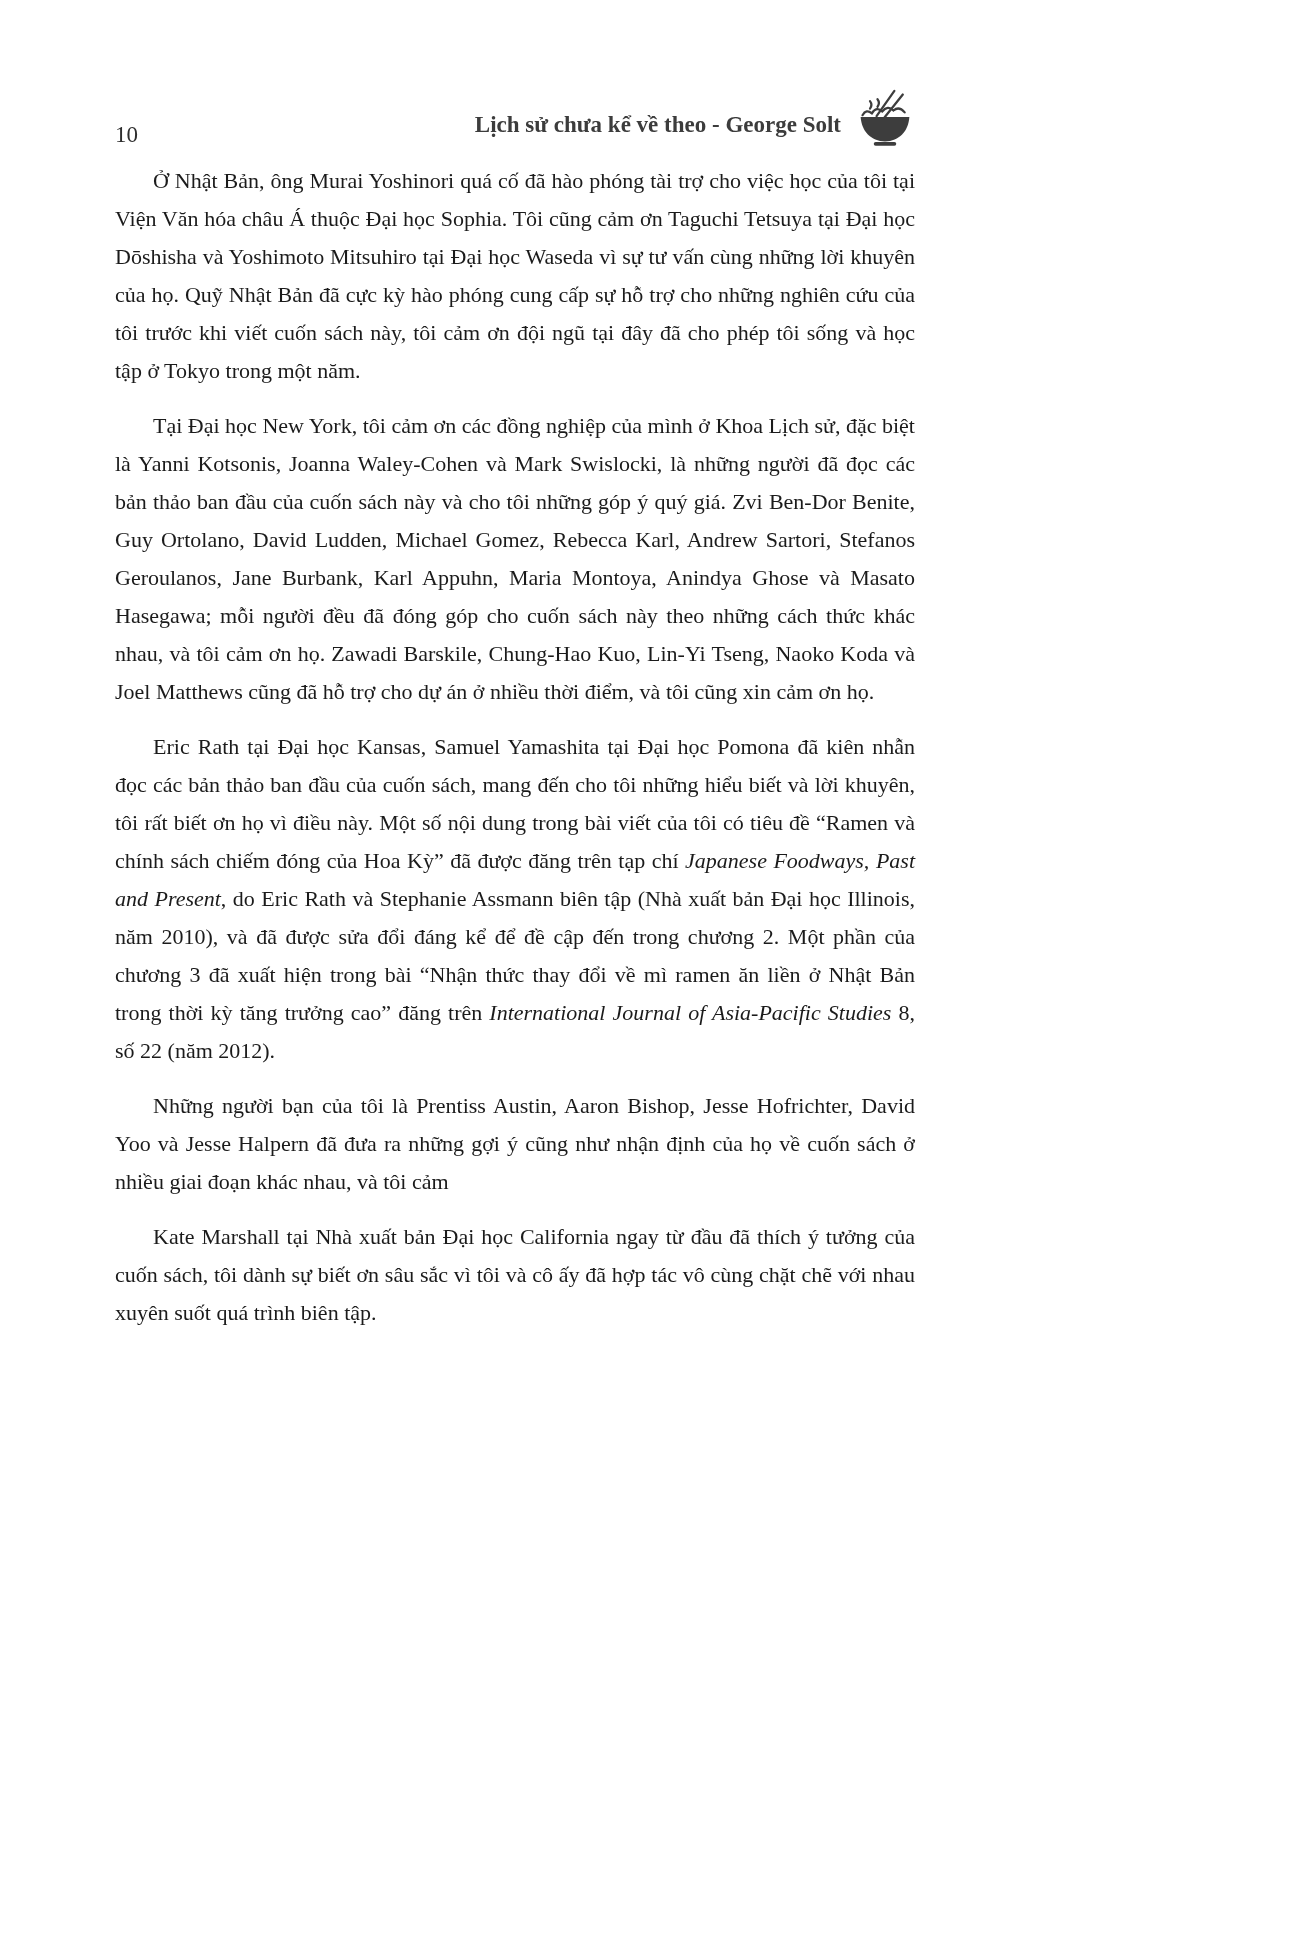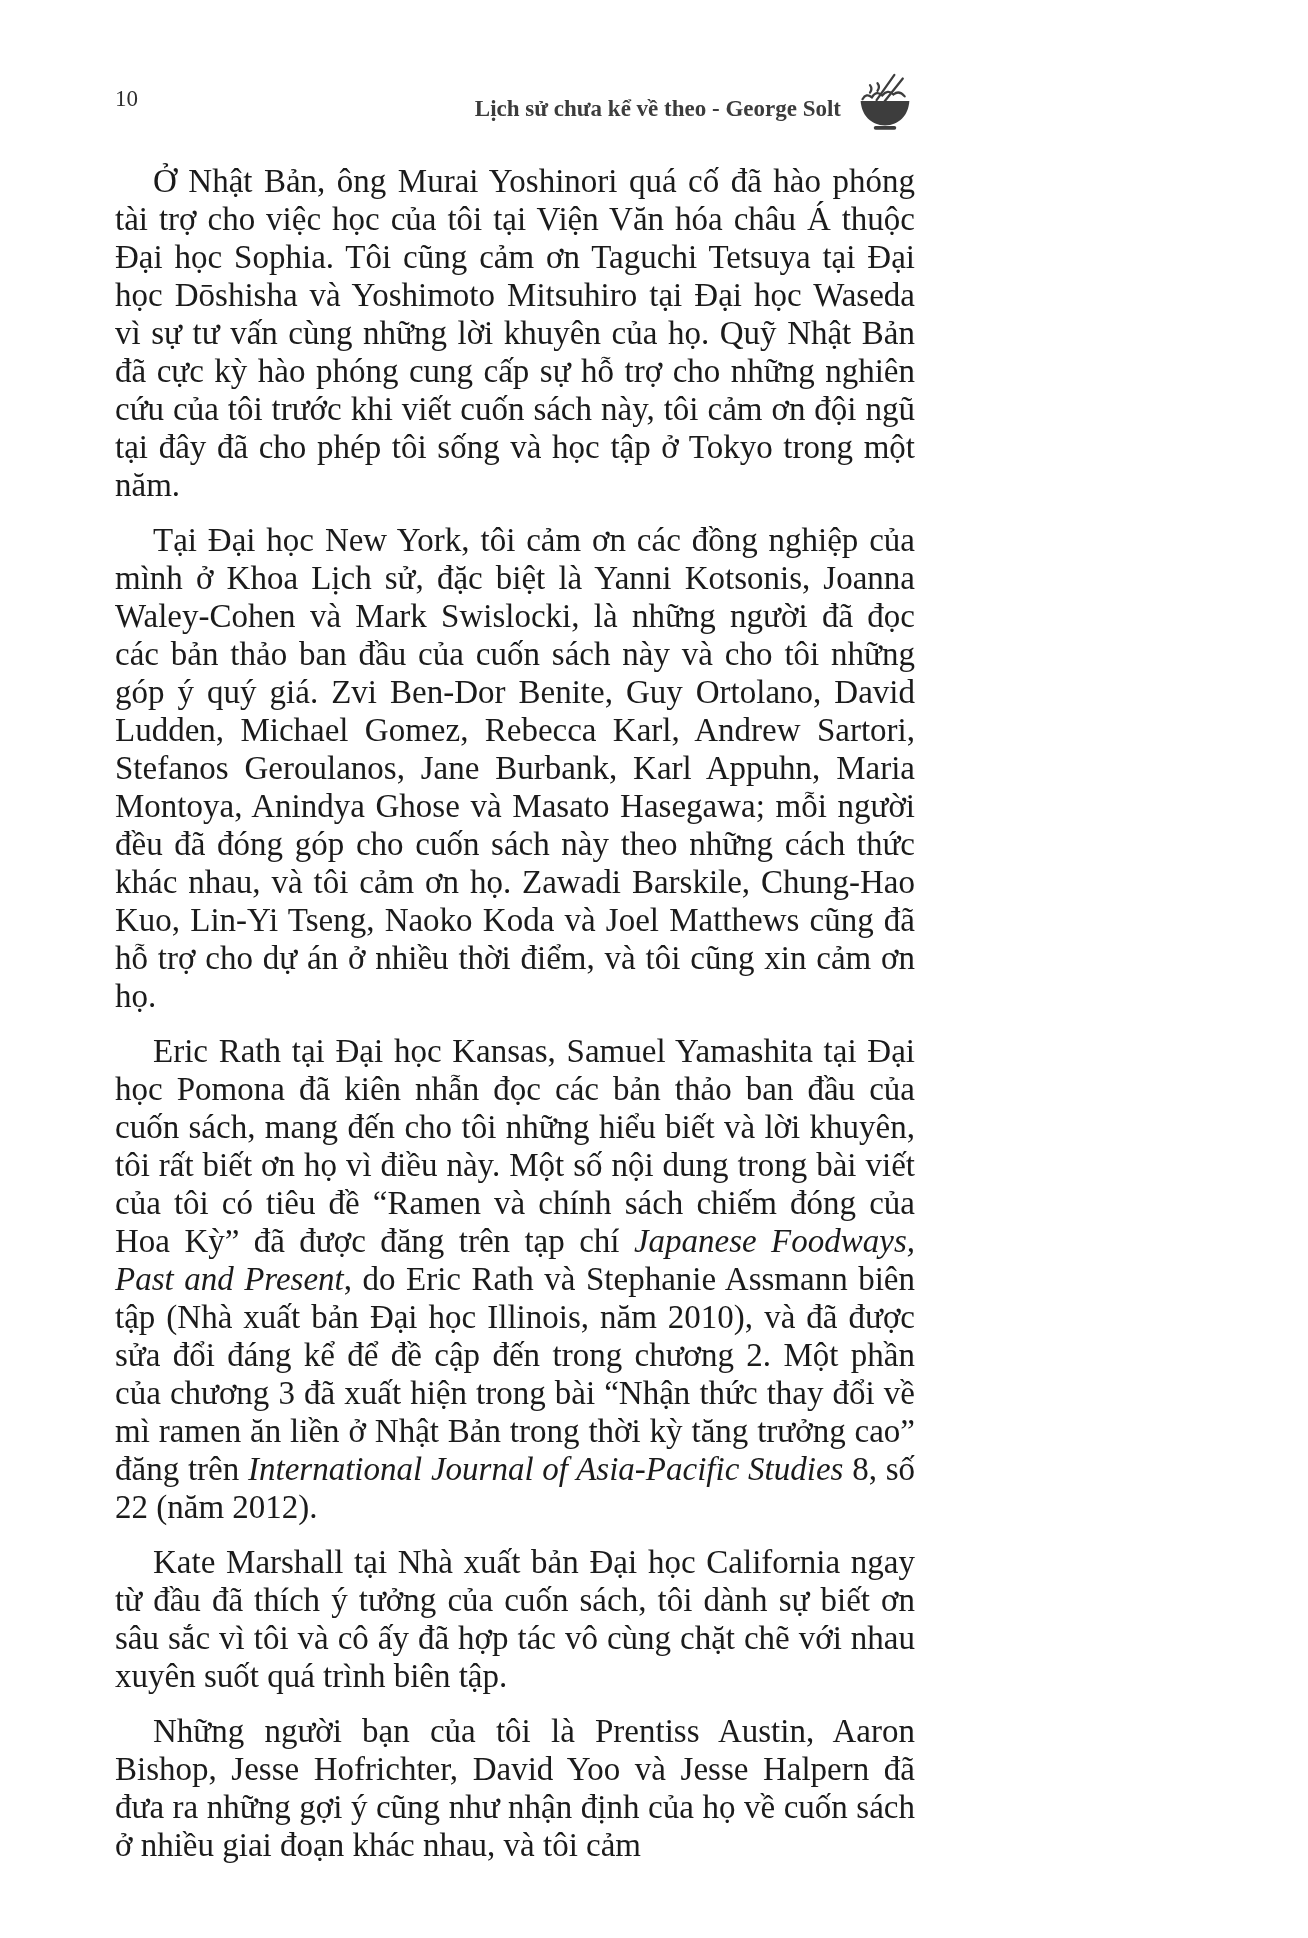--- a/index.html
+++ b/index.html
@@ -15,21 +15,21 @@
     box-sizing: border-box;
   }
   .content {
     position: absolute;
     left: 115px;
     top: 86px;
     width: 800px;
   }
   .header-row {
     display: flex;
-    align-items: flex-start;
+    align-items: flex-end;
     justify-content: space-between;
     height: 62px;
     gap: 42px;
   }
   .page-number {
     font-size: 23px;
     color: #2e2e2e;
     flex: 0 0 auto;
   }
   .running-title-wrap {
@@ -45,21 +45,21 @@
     white-space: nowrap;
   }
   .logo-icon {
     width: 60px;
     height: 60px;
     display: inline-block;
     margin-top: -14px;
   }
   .body-text {
     margin-top: 14px;
-    font-size: 33px;
+    font-size: 22px;
     line-height: 38px;
     text-align: justify;
   }
   .body-text p.para {
     margin: 0 0 17px 0;
     text-indent: 38px;
   }
   .body-text span.italic { font-style: italic; }
 </style>
 </head>
@@ -85,18 +85,18 @@
             <path d="M22 59.5 h20" stroke="#3d3d3d" stroke-width="4" stroke-linecap="round"></path>
           </svg>
         </span>
       </span>
     </div>
 
     <div class="body-text">
         <p class="para"><span>Ở Nhật Bản, ông Murai Yoshinori quá cố đã hào phóng tài trợ cho việc học của tôi tại Viện Văn hóa châu Á thuộc Đại học Sophia. Tôi cũng cảm ơn Taguchi Tetsuya tại Đại học Dōshisha và Yoshimoto Mitsuhiro tại Đại học Waseda vì sự tư vấn cùng những lời khuyên của họ. Quỹ Nhật Bản đã cực kỳ hào phóng cung cấp sự hỗ trợ cho những nghiên cứu của tôi trước khi viết cuốn sách này, tôi cảm ơn đội ngũ tại đây đã cho phép tôi sống và học tập ở Tokyo trong một năm.</span></p>
         <p class="para"><span>Tại Đại học New York, tôi cảm ơn các đồng nghiệp của mình ở Khoa Lịch sử, đặc biệt là Yanni Kotsonis, Joanna Waley-Cohen và Mark Swislocki, là những người đã đọc các bản thảo ban đầu của cuốn sách này và cho tôi những góp ý quý giá. Zvi Ben-Dor Benite, Guy Ortolano, David Ludden, Michael Gomez, Rebecca Karl, Andrew Sartori, Stefanos Geroulanos, Jane Burbank, Karl Appuhn, Maria Montoya, Anindya Ghose và Masato Hasegawa; mỗi người đều đã đóng góp cho cuốn sách này theo những cách thức khác nhau, và tôi cảm ơn họ. Zawadi Barskile, Chung-Hao Kuo, Lin-Yi Tseng, Naoko Koda và Joel Matthews cũng đã hỗ trợ cho dự án ở nhiều thời điểm, và tôi cũng xin cảm ơn họ.</span></p>
         <p class="para"><span>Eric Rath tại Đại học Kansas, Samuel Yamashita tại Đại học Pomona đã kiên nhẫn đọc các bản thảo ban đầu của cuốn sách, mang đến cho tôi những hiểu biết và lời khuyên, tôi rất biết ơn họ vì điều này. Một số nội dung trong bài viết của tôi có tiêu đề “Ramen và chính sách chiếm đóng của Hoa Kỳ” đã được đăng trên tạp chí </span><span class="italic">Japanese Foodways, Past and Present</span><span>, do Eric Rath và Stephanie Assmann biên tập (Nhà xuất bản Đại học Illinois, năm 2010), và đã được sửa đổi đáng kể để đề cập đến trong chương 2. Một phần của chương 3 đã xuất hiện trong bài “Nhận thức thay đổi về mì ramen ăn liền ở Nhật Bản trong thời kỳ tăng trưởng cao” đăng trên </span><span class="italic">International Journal of Asia-Pacific Studies</span><span> 8, số 22 (năm 2012).</span></p>
+        <p class="para"><span>Những người bạn của tôi là Prentiss Austin, Aaron Bishop, Jesse Hofrichter, David Yoo và Jesse Halpern đã đưa ra những gợi ý cũng như nhận định của họ về cuốn sách ở nhiều giai đoạn khác nhau, và tôi cảm</span></p>
         <p class="para"><span>Kate Marshall tại Nhà xuất bản Đại học California ngay từ đầu đã thích ý tưởng của cuốn sách, tôi dành sự biết ơn sâu sắc vì tôi và cô ấy đã hợp tác vô cùng chặt chẽ với nhau xuyên suốt quá trình biên tập.</span></p>
-        <p class="para"><span>Những người bạn của tôi là Prentiss Austin, Aaron Bishop, Jesse Hofrichter, David Yoo và Jesse Halpern đã đưa ra những gợi ý cũng như nhận định của họ về cuốn sách ở nhiều giai đoạn khác nhau, và tôi cảm</span></p>
       </div>
 
   </div>
 </div>
 
 </body></html>

